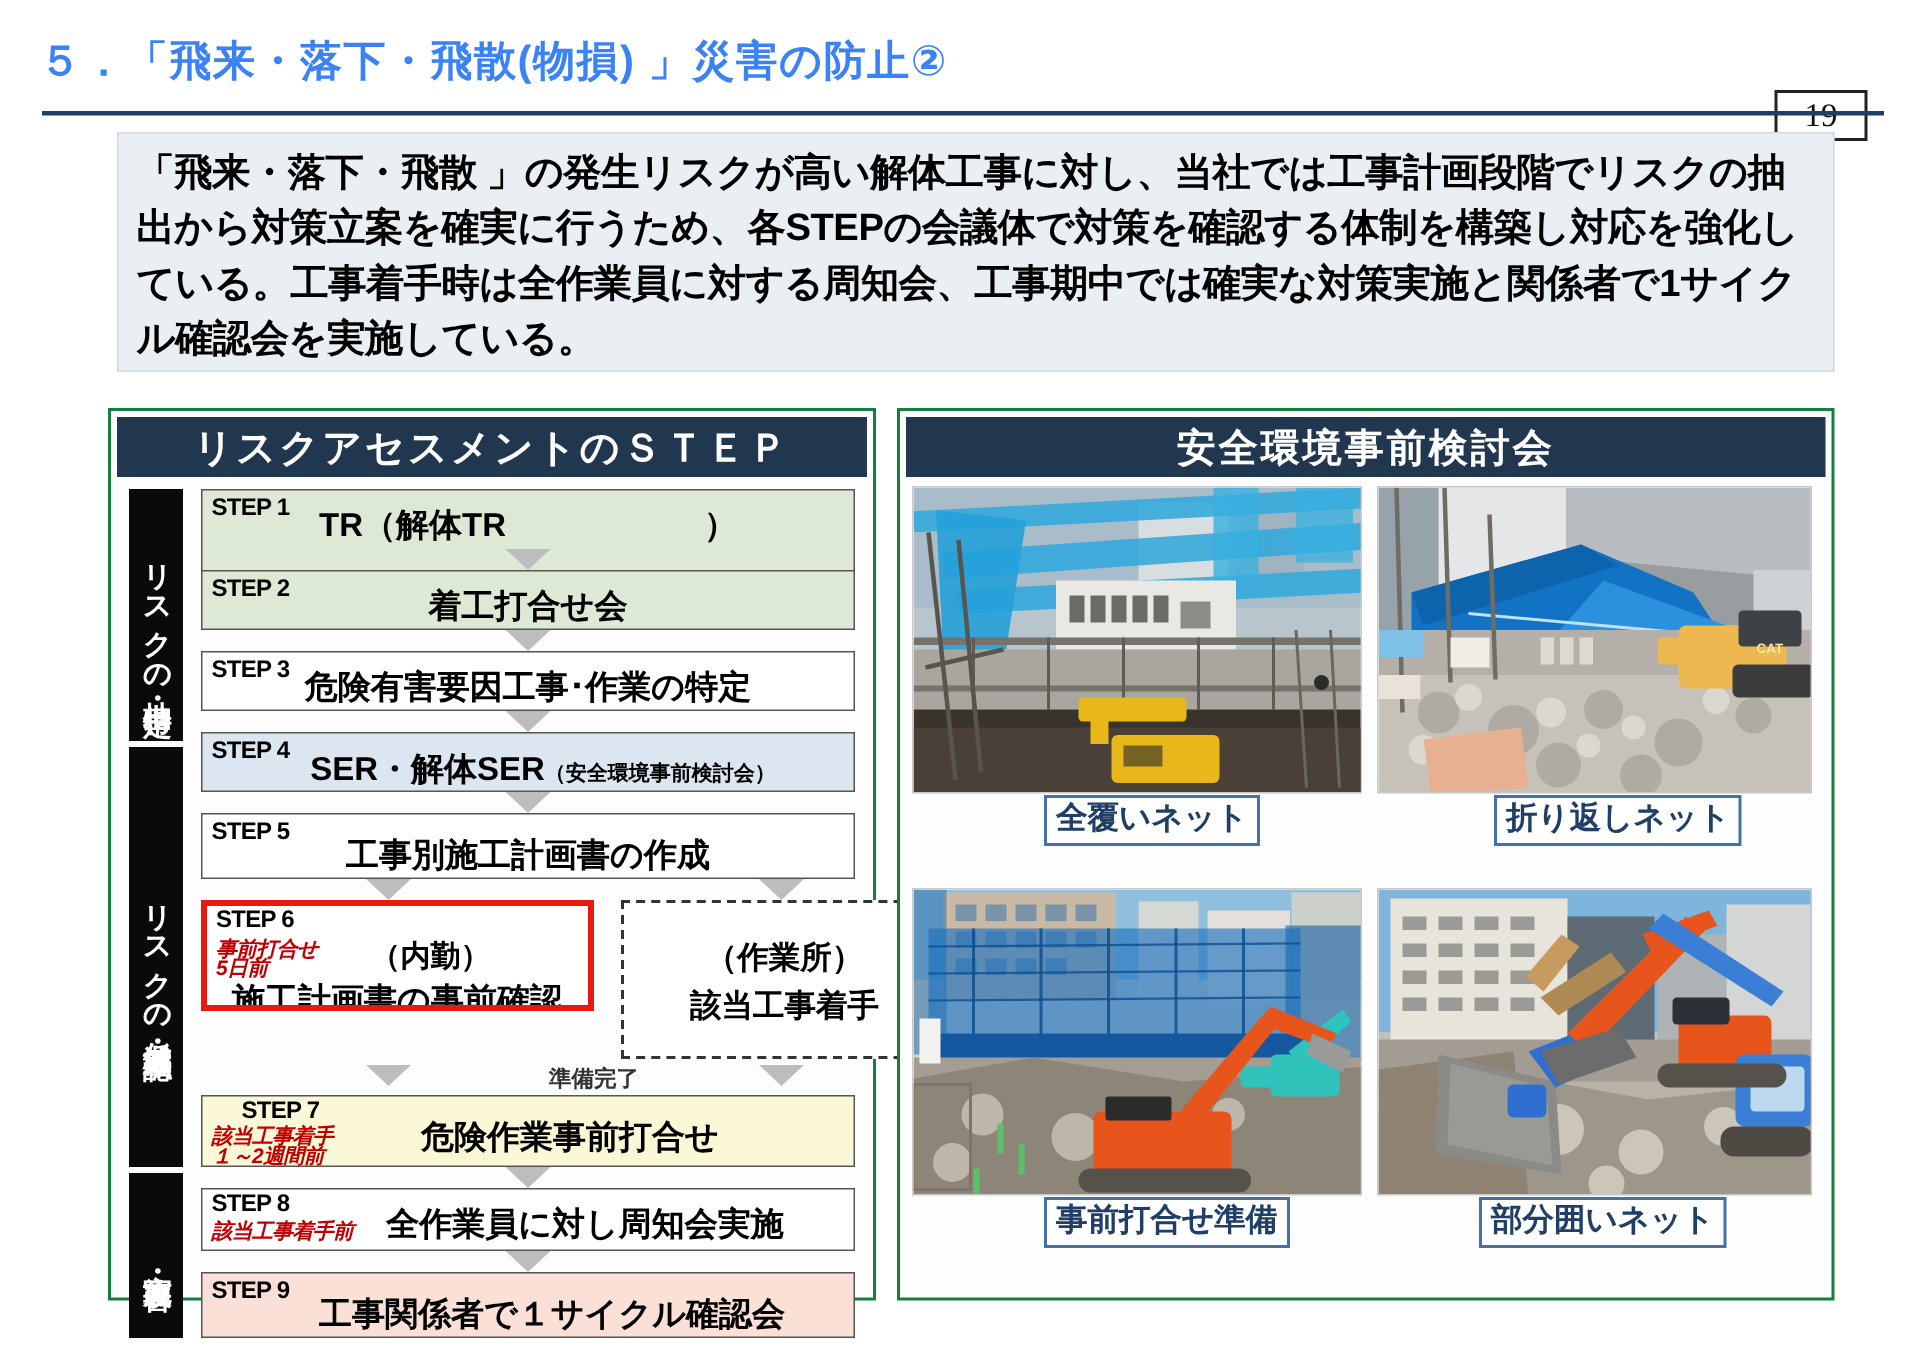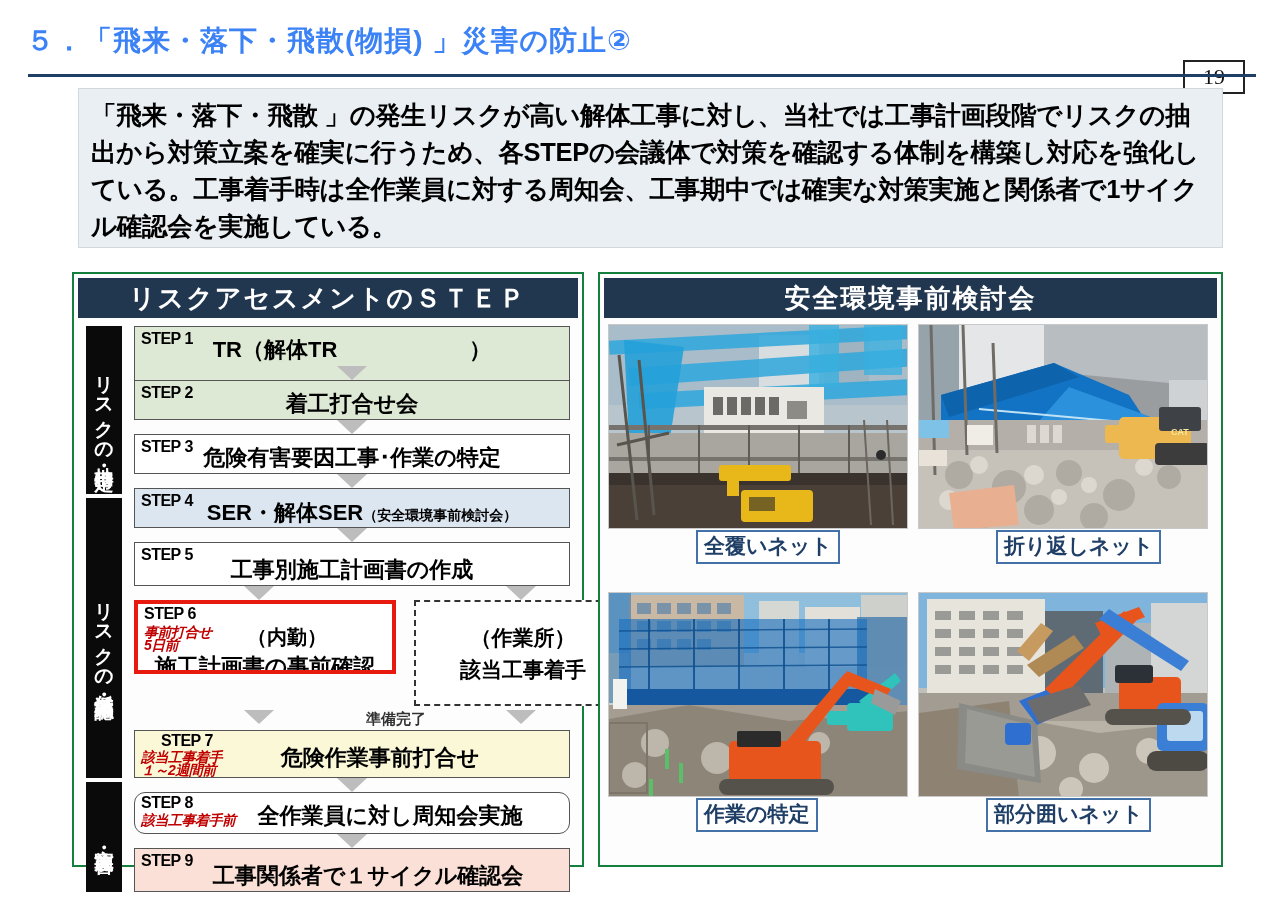--- a/index.html
+++ b/index.html
@@ -92,21 +92,21 @@
 
   
   #step1{top:52px;width:436px;height:56px;background:#dde9d4;}
   #step2{top:106px;width:436px;height:40px;background:#dde9d4;}
   #step3{top:160px;width:436px;height:40px;background:#ffffff;}
   #step4{top:214px;width:436px;height:40px;background:#dce6f1;}
   #step5{top:268px;width:436px;height:44px;background:#ffffff;}
   #step6{top:326px;width:262px;height:74px;background:#ffffff;border:4px solid #e8190f;}
   #step6b{top:326px;left:340px;width:218px;height:106px;background:#ffffff;border:2px dashed #333;}
   #step7{top:456px;width:436px;height:48px;background:#fbf8d8;}
-  #step8{top:518px;width:436px;height:42px;background:#ffffff;border-radius:11px;}
+  #step8{top:518px;width:436px;height:42px;background:#ffffff;}
   #step9{top:574px;width:436px;height:44px;background:#fae0d6;}
 
   #ready-label{
     position:absolute;left:292px;top:436px;
     font-size:15px;font-weight:bold;color:#333;white-space:nowrap;
   }
 
   
   .photo-cell{position:absolute;}
   .photo{position:absolute;left:0;top:0;overflow:hidden;border:1px solid #c8c8c8;box-sizing:border-box;}
@@ -402,21 +402,21 @@
         <polygon points="266,96 292,108 286,122 262,110" fill="#9a9a9a"></polygon>
         <g fill="#5bbf6a">
           <rect x="56" y="156" width="4" height="20"></rect>
             <rect x="70" y="170" width="4" height="20"></rect>
           <rect x="40" y="186" width="4" height="18"></rect>
         </g>
         <rect x="0" y="130" width="38" height="70" fill="none" stroke="#7e7468" stroke-width="2"></rect>
         <rect x="4" y="86" width="14" height="30" fill="#f2f2ee"></rect>
       </svg>
     </div>
-    <div class="caption" id="cap-2">作業の特定</div>
+    <div class="caption" id="cap-2">事前打合せ準備</div>
   </div>
 
   <div class="photo-cell" id="cell-3">
     <div class="photo ph-img">
       <svg width="290" height="205" viewBox="0 0 290 205" preserveAspectRatio="none">
         <rect width="290" height="205" fill="#bfc0bb"></rect>
         <rect width="290" height="95" fill="#7fb4dd"></rect>
         <rect x="8" y="6" width="118" height="100" fill="#e7e4dc"></rect>
         <g fill="#9a9a96">
           <rect x="16" y="18" width="16" height="9"></rect>

